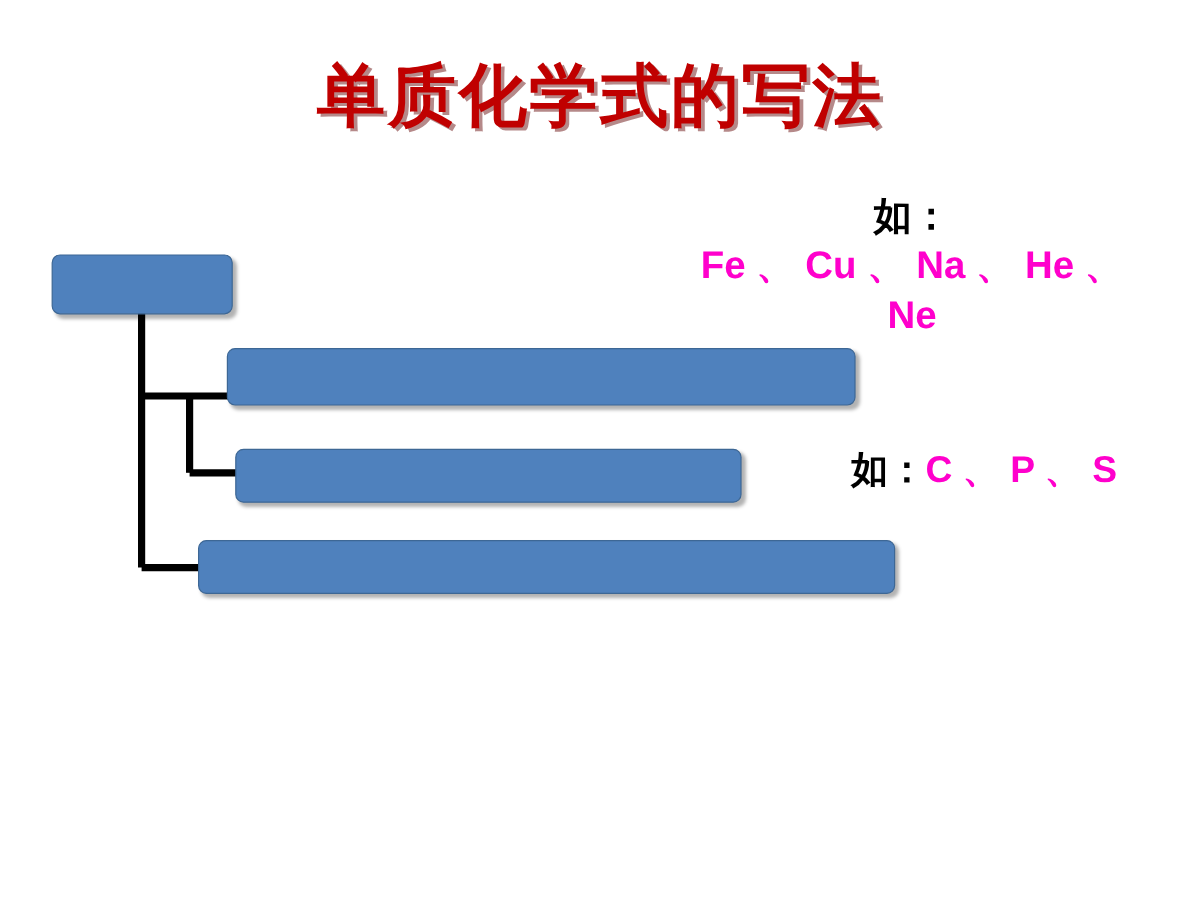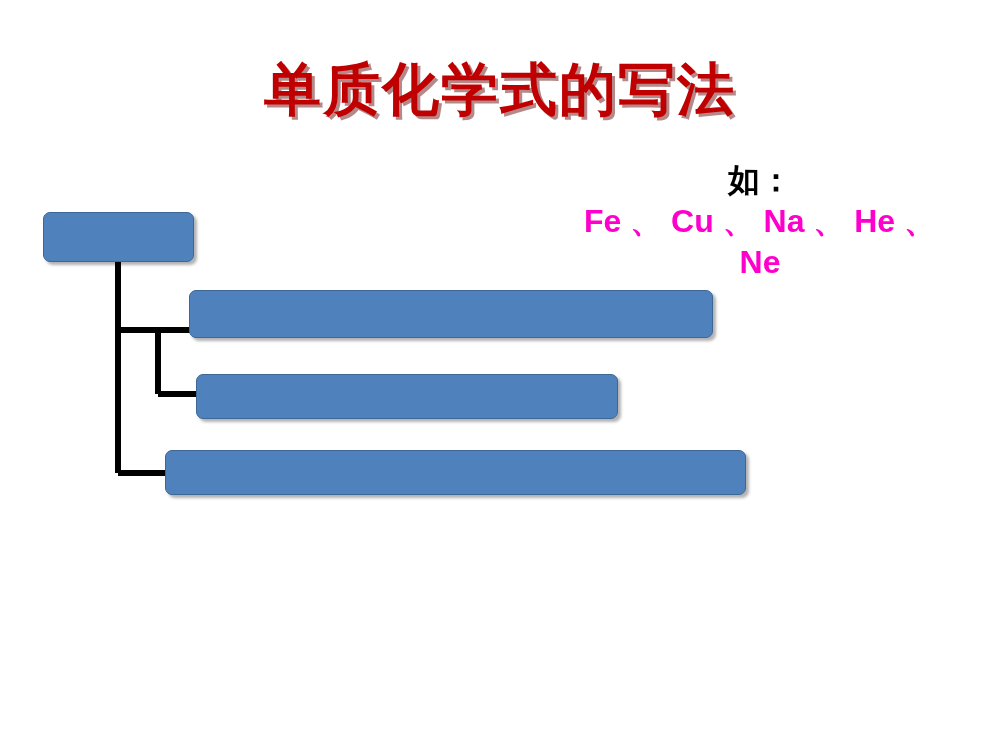--- a/index.html
+++ b/index.html
@@ -17,21 +17,21 @@
     position: relative;
     width: 1000px;
     height: 750px;
     background: #ffffff;
   }
 
   
   .slide-title {
     position: absolute;
     left: 0;
-    top: 52px;
+    top: 42px;
     width: 1000px;
     text-align: center;
     font-family: "Liberation Sans", sans-serif;
     font-size: 57px;
     font-weight: bold;
     color: #c00000;
     letter-spacing: 2px;
     text-shadow: 3px 3px 0 rgba(120, 40, 40, 0.55);
     white-space: nowrap;
   }
@@ -143,15 +143,18 @@
 
   <div class="node-box" id="node-3"></div>
 
   <div class="node-box" id="node-4"></div>
 
   <div class="example" id="example-metals">
     <span class="lead">如：</span><br>
     <span class="formula">Fe 、 Cu 、 Na 、 He 、 Ne</span>
   </div>
 
+  <div class="example" id="example-solids">
+    <span class="lead">如：</span><span class="formula">C 、 P 、 S</span>
+  </div>
 
 
 </div>
 
 </body></html>

